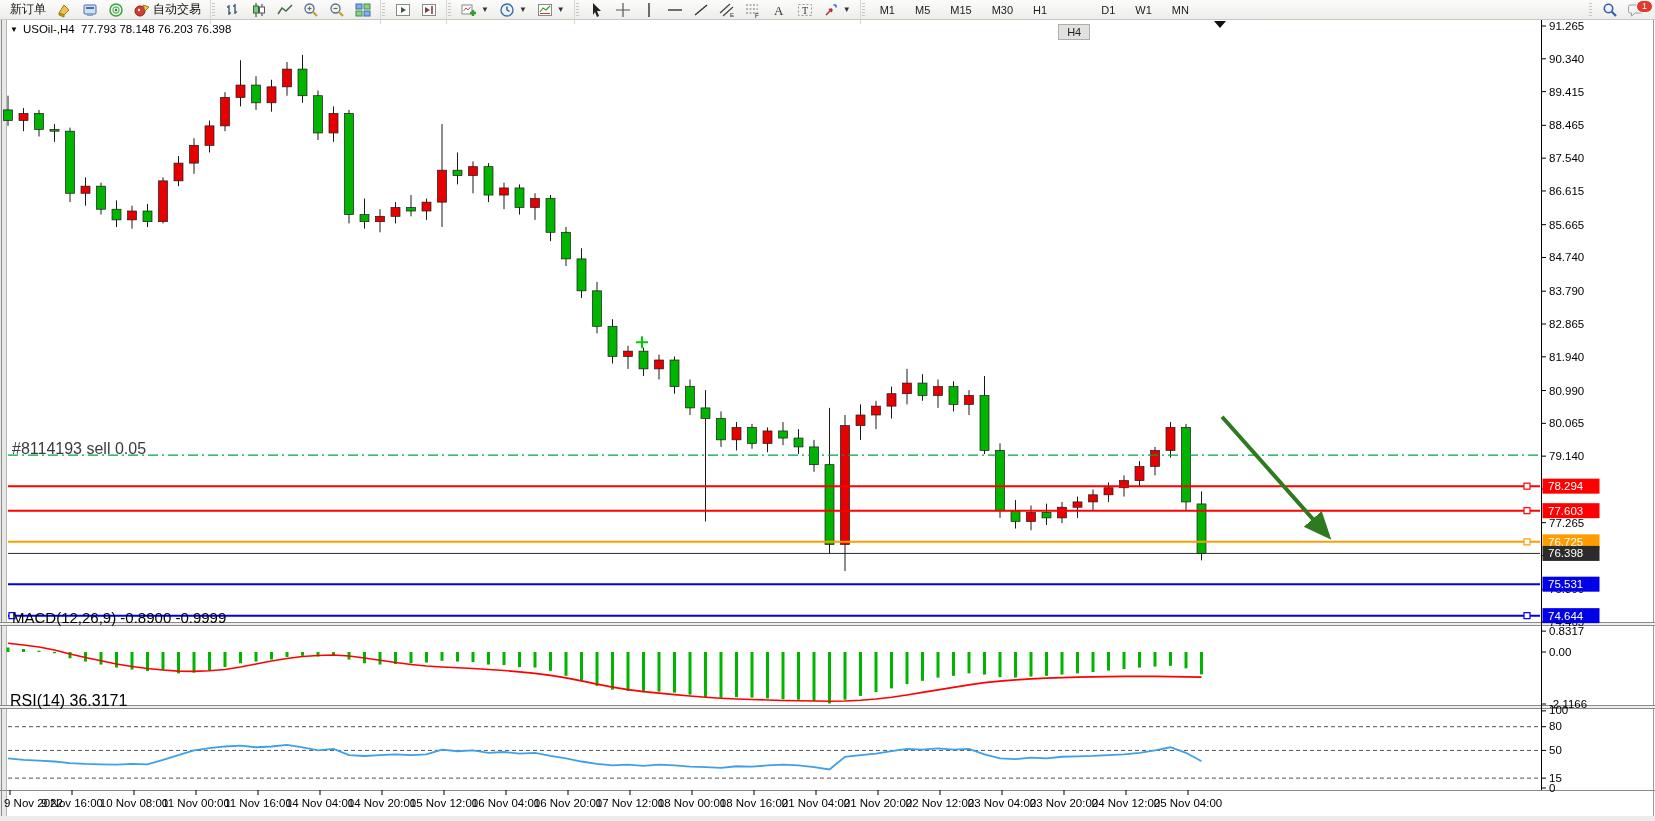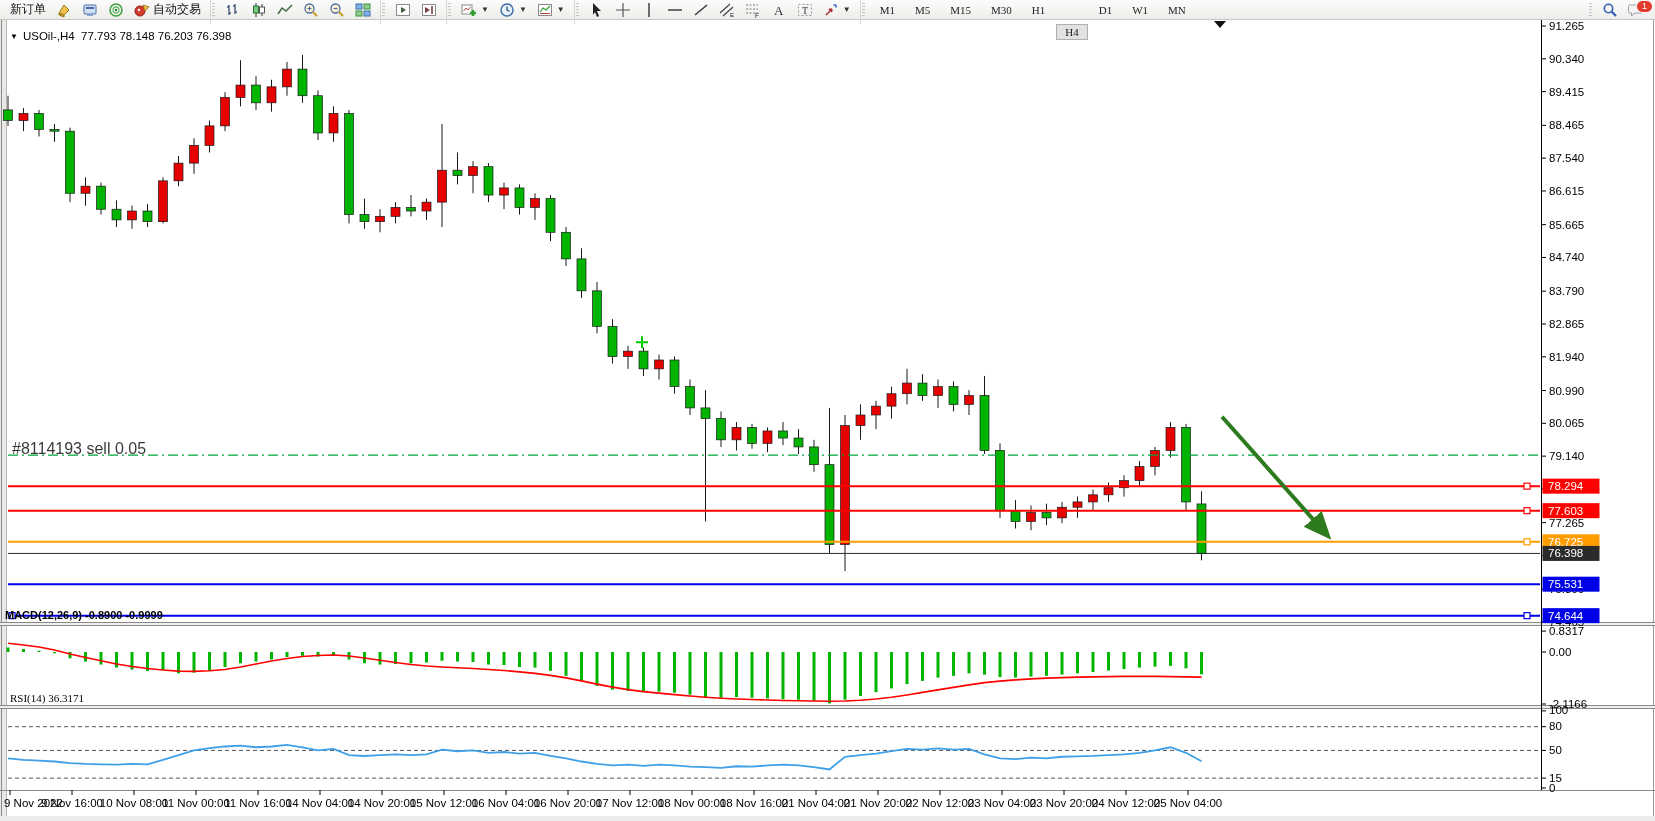--- a/index.html
+++ b/index.html
@@ -10,35 +10,35 @@
     display:flex;align-items:center;font-size:12px;color:#1a1a1a;z-index:5;}
   .grp{display:flex;align-items:center;height:28px;padding:0 4px 0 1px;border-left:1px solid #d8d6d3;}
   .grp:first-child{border-left:none;padding-left:5px;}
   .grp::before{content:"";width:3px;height:13px;margin-right:5px;
     background:repeating-linear-gradient(#bbb 0 1px,transparent 1px 3px);opacity:.8;}
   .grp:first-child::before{display:none;}
   .tbtn{display:inline-flex;align-items:center;gap:3px;height:17px;padding:0 3px;margin:0 1px;
     background:transparent;border:1px solid transparent;cursor:default;font-family:inherit;font-size:12px;color:#111;}
   .tbtn svg{display:block;}
   .caret{font-size:8px;color:#333;margin-left:1px;}
-  .tf{font-size:11px;color:#222;padding:1px 8px;margin:0 1px;border:1px solid transparent;background:transparent;font-family:Liberation Serif, serif;}
+  .tf{font-size:11px;color:#222;padding:1px 8px;margin:0 1px;border:1px solid transparent;background:transparent;font-family:Liberation Sans, sans-serif;}
   .tf.active{background:#e2e1df;border:1px solid #aeaeae;margin-top:45px;}
   .spacer{flex:1;}
   .notif-wrap{position:relative;}
   .nbadge{position:absolute;top:-2px;right:-4px;background:#e23b2e;color:#fff;border-radius:8px;
     min-width:11px;height:11px;font-size:9px;line-height:11px;text-align:center;padding:0 2px;border:1px solid #fff;}
   
   #chart-area{position:absolute;top:19px;left:0;width:1655px;height:802px;background:#fff;}
   #chart-svg{position:absolute;top:0;left:0;}
   .overlay{position:absolute;font-size:11.5px;color:#000;white-space:pre;z-index:3;}
-  #title-line{top:11px;left:10px;text-align:center;}
+  #title-line{top:4px;left:10px;text-align:center;}
   #title-caret{font-size:8px;vertical-align:1px;margin-right:5px;color:#000;}
   #pos-label{top:421px;left:12px;color:#3a3a3a;font-size:16px;}
-  #macd-label{top:590px;left:5px;font-size:11px;font-weight:bold;}
-  #rsi-label{top:673px;left:10px;font-size:11px;font-family:Liberation Serif, serif;}
+  #macd-label{top:590px;left:12px;font-size:15px;}
+  #rsi-label{top:673px;left:10px;font-size:16px;}
 </style>
 </head>
 <body>
 
 <div id="app">
 
   <div id="toolbar">
     <div class="grp">
       <button class="tbtn">
           <span>新订单</span>

